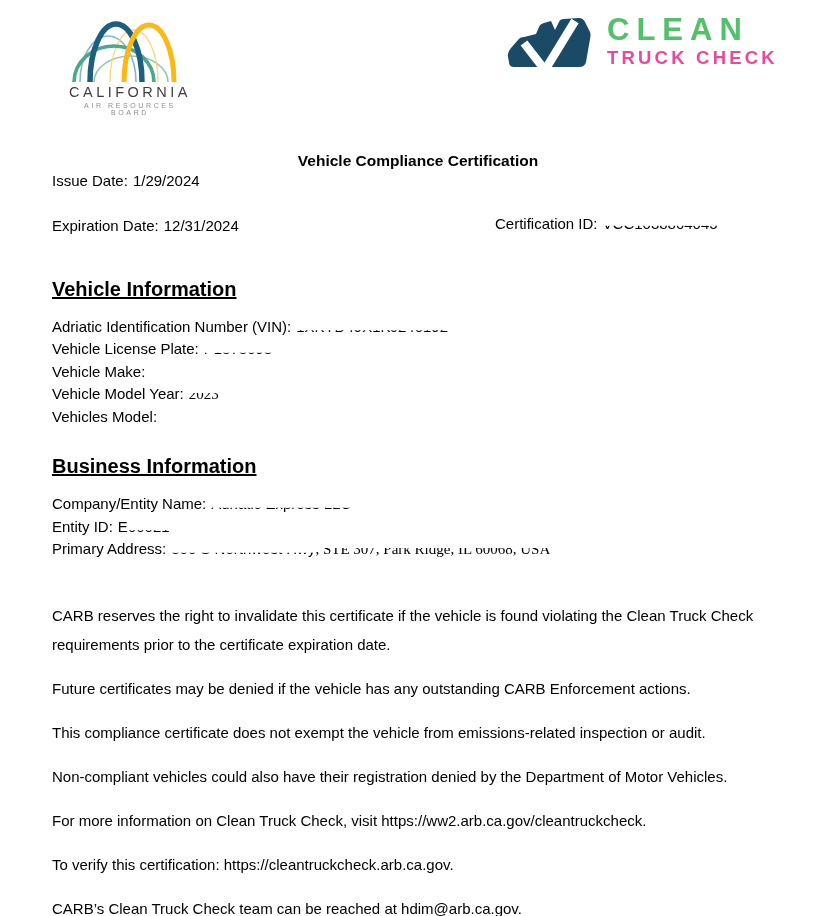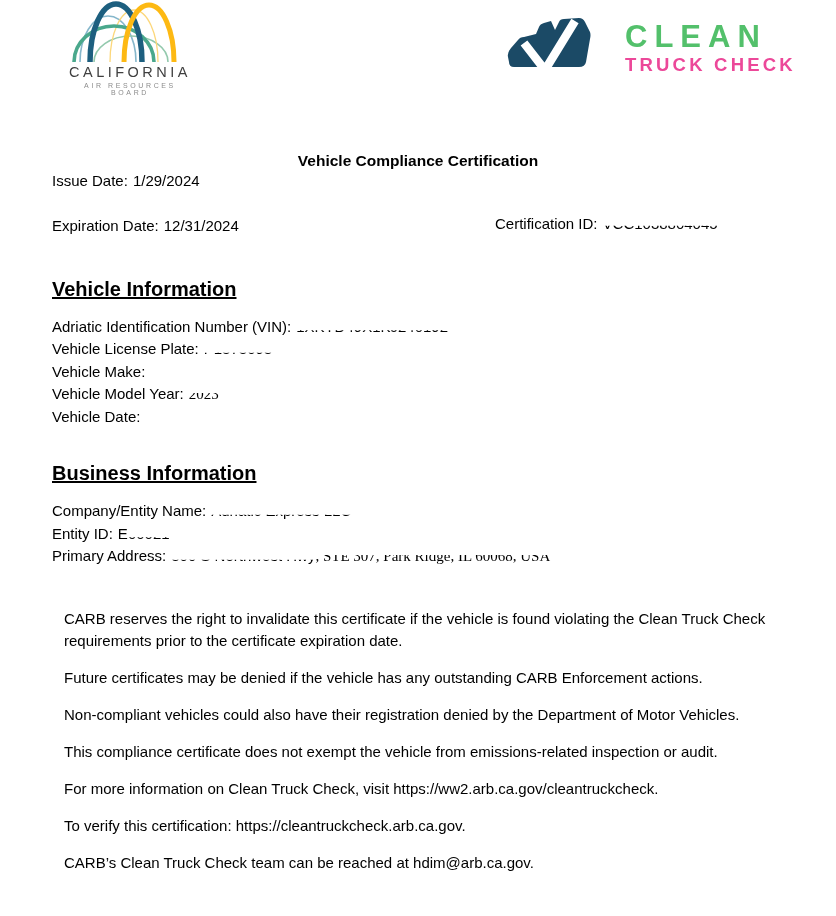--- a/index.html
+++ b/index.html
@@ -5,51 +5,51 @@
   html,body{margin:0;padding:0;background:#fff;}
   body{
     width:836px;height:916px;overflow:hidden;position:relative;
     font-family:"Liberation Sans","DejaVu Sans",sans-serif;
     color:#000;font-size:15px;
   }
   .page{position:relative;width:836px;height:916px;}
 
   
   header{position:relative;height:96px;}
-  .carb-logo{position:absolute;left:64px;top:0;width:132px;text-align:center;}
+  .carb-logo{position:absolute;left:64px;top:20px;width:132px;text-align:center;}
   .carb-logo svg{display:block;margin:0 auto;}
   .carb-line1{font-size:14.5px;letter-spacing:3.5px;color:#3f3f3f;font-weight:500;margin-top:-2px;}
   .carb-line2{font-size:7px;letter-spacing:2.6px;color:#8c8c8c;margin-top:2px;}
 
-  .ctc-logo{position:absolute;left:505px;top:14px;display:flex;align-items:flex-end;gap:28px;}
+  .ctc-logo{position:absolute;left:505px;top:14px;display:flex;align-items:flex-start;gap:10px;}
   .ctc-text{display:flex;flex-direction:column;line-height:1;}
   .ctc-clean{font-size:31px;font-weight:bold;color:#53c06b;letter-spacing:7px;}
   .ctc-truckcheck{font-size:18.5px;font-weight:bold;color:#ec4899;letter-spacing:3.2px;margin-top:4px;}
 
   
   h1{font-size:15.5px;font-weight:bold;text-align:center;margin:56px 0 0 0;}
 
   
   .content{padding:0 46px 0 52px;}
   .meta-issue{margin-top:70px;}
   .meta-exp-row{position:relative;margin-top:22px;height:19px;}
   .cert-id{position:absolute;left:443px;top:0;white-space:nowrap;}
 
   .section-heading{font-weight:bold;text-decoration:underline;font-size:20px;margin:44px 0 0 0;}
-  .biz-heading{margin-top:34px;}
+  .biz-heading{margin-top:27px;}
   .line{margin:0;padding:0;line-height:22.5px;white-space:nowrap;}
   .first-line{margin-top:15px;}
   .val{margin-left:5px;}
 
   
   .redact{display:inline-block;vertical-align:baseline;clip-path:inset(66% 0 0 0);}
   .redact-mid{display:inline-block;vertical-align:baseline;clip-path:inset(44% 0 0 0);font-family:Liberation Serif, serif;}
 
   .paragraphs{margin-top:40px;}
-  .paragraphs p{margin:0 0 15px 12px;line-height:22px;max-width:726px;}
+  .paragraphs p{margin:0 0 15px 0;line-height:29px;max-width:726px;}
 </style>
 </head>
 <body>
 
 <div class="page">
 
   <header>
 
     <div class="carb-logo">
       <svg width="132" height="66" viewBox="0 0 132 66" aria-hidden="true">
@@ -102,39 +102,39 @@
     <p class="line">
       <span>Vehicle License Plate:</span><span class="val redact"><span>P1373098</span></span>
     </p>
     <p class="line">
       <span>Vehicle Make:</span><span class="val"></span>
     </p>
     <p class="line">
       <span>Vehicle Model Year:</span><span class="val redact-mid"><span>2023</span></span>
     </p>
     <p class="line">
-      <span>Vehicle Date:</span><span class="val"></span>
+      <span>Vehicles Model:</span><span class="val"></span>
     </p>
 
     <h2 class="section-heading biz-heading">Business Information</h2>
 
     <p class="line first-line">
       <span>Company/Entity Name:</span><span class="val redact"><span>Adriatic Express LLC</span></span>
     </p>
     <p class="line">
       <span>Entity ID:</span><span class="val"><span>E</span><span class="redact"><span>00021</span></span></span>
     </p>
     <p class="line">
       <span>Primary Address:</span><span class="val redact"><span>800 S Northwest Hwy</span></span><span class="redact-mid"><span>, STE 307, Park Ridge, IL 60068, USA</span></span>
     </p>
 
     <div class="paragraphs">
       <p>CARB reserves the right to invalidate this certificate if the vehicle is found violating the Clean Truck Check requirements prior to the certificate expiration date.</p>
       <p>Future certificates may be denied if the vehicle has any outstanding CARB Enforcement actions.</p>
+      <p>This compliance certificate does not exempt the vehicle from emissions-related inspection or audit.</p>
       <p>Non-compliant vehicles could also have their registration denied by the Department of Motor Vehicles.</p>
-      <p>This compliance certificate does not exempt the vehicle from emissions-related inspection or audit.</p>
       <p>For more information on Clean Truck Check, visit https://ww2.arb.ca.gov/cleantruckcheck.</p>
       <p>To verify this certification: https://cleantruckcheck.arb.ca.gov.</p>
       <p>CARB’s Clean Truck Check team can be reached at hdim@arb.ca.gov.</p>
     </div>
 
   </div>
 </div>
 
 </body></html>

